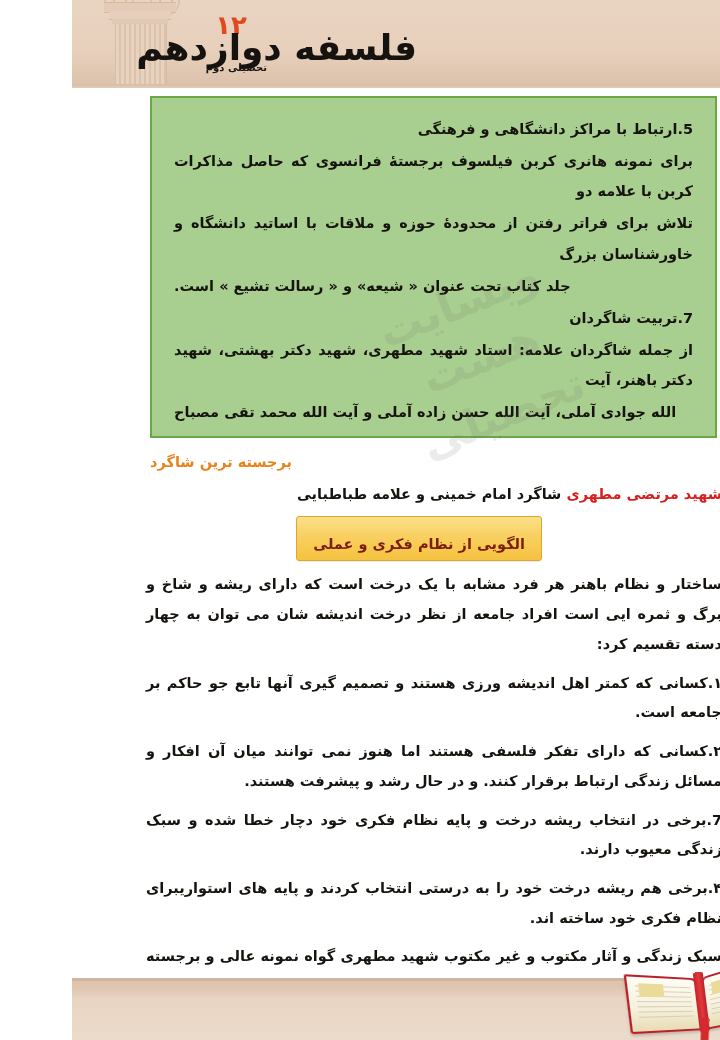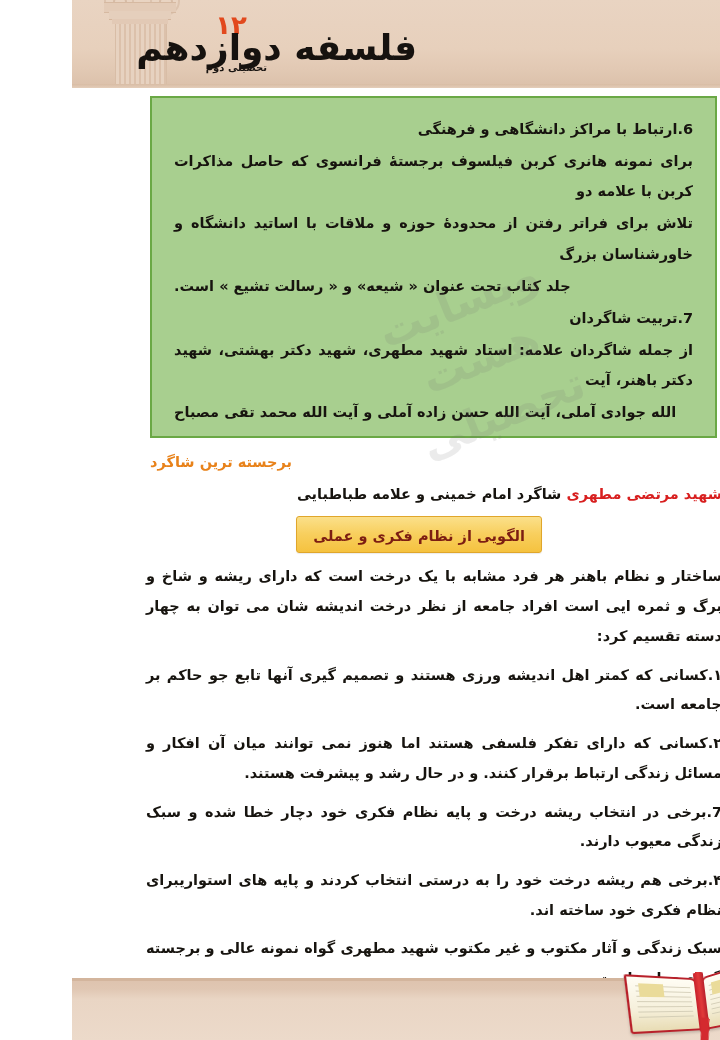--- a/index.html
+++ b/index.html
@@ -213,21 +213,21 @@
     margin-top: 9px;
     display: flex;
     justify-content: flex-start;
     direction: rtl;
   }
   .yellow-band {
     display: inline-block;
     background: linear-gradient(180deg, #fbe08a 0%, #f8cf5e 48%, #f5c23f 100%);
     border: 1px solid #e0a62b;
     border-radius: 3px;
-    padding: 9px 16px 5px 16px;
+    padding: 17px 16px 5px 16px;
     font-size: 14.5px;
     font-weight: 700;
     color: #7c1d12;
     line-height: 1.5;
     margin-right: 180px;
     box-shadow: 0 1px 1px rgba(0,0,0,0.08);
   }
 
   .para {
     margin: 9px 0 0 0;
@@ -365,21 +365,21 @@
     <div class="title-lockup">
       <div class="grade-number">۱۲</div>
       <div class="book-title">فلسفه دوازدهم</div>
       <div class="book-subtitle">تحصیلی دوم</div>
     </div>
 
     <div class="header-underline"></div>
   </div>
 
   <div class="green-box">
-    <p class="heading-line">6.ارتباط با مراکز دانشگاهی و فرهنگی</p>
+    <p class="heading-line">5.ارتباط با مراکز دانشگاهی و فرهنگی</p>
     <p>برای نمونه هانری کربن فیلسوف برجستهٔ فرانسوی که حاصل مذاکرات کربن با علامه دو</p>
     <p>تلاش برای فراتر رفتن از محدودهٔ حوزه و ملاقات با اساتید دانشگاه و خاورشناسان بزرگ</p>
     <p class="last-line">جلد کتاب تحت عنوان « شیعه» و « رسالت تشیع » است.</p>
     <p class="heading-line">7.تربیت شاگردان</p>
     <p>از جمله شاگردان علامه: استاد شهید مطهری، شهید دکتر بهشتی، شهید دکتر باهنر، آیت</p>
     <p class="last-line">الله جوادی آملی، آیت الله حسن زاده آملی و آیت الله محمد تقی مصباح و...</p>
 
   </div>
 
   <div class="watermark">وبسایت هست تحصیلی</div>

